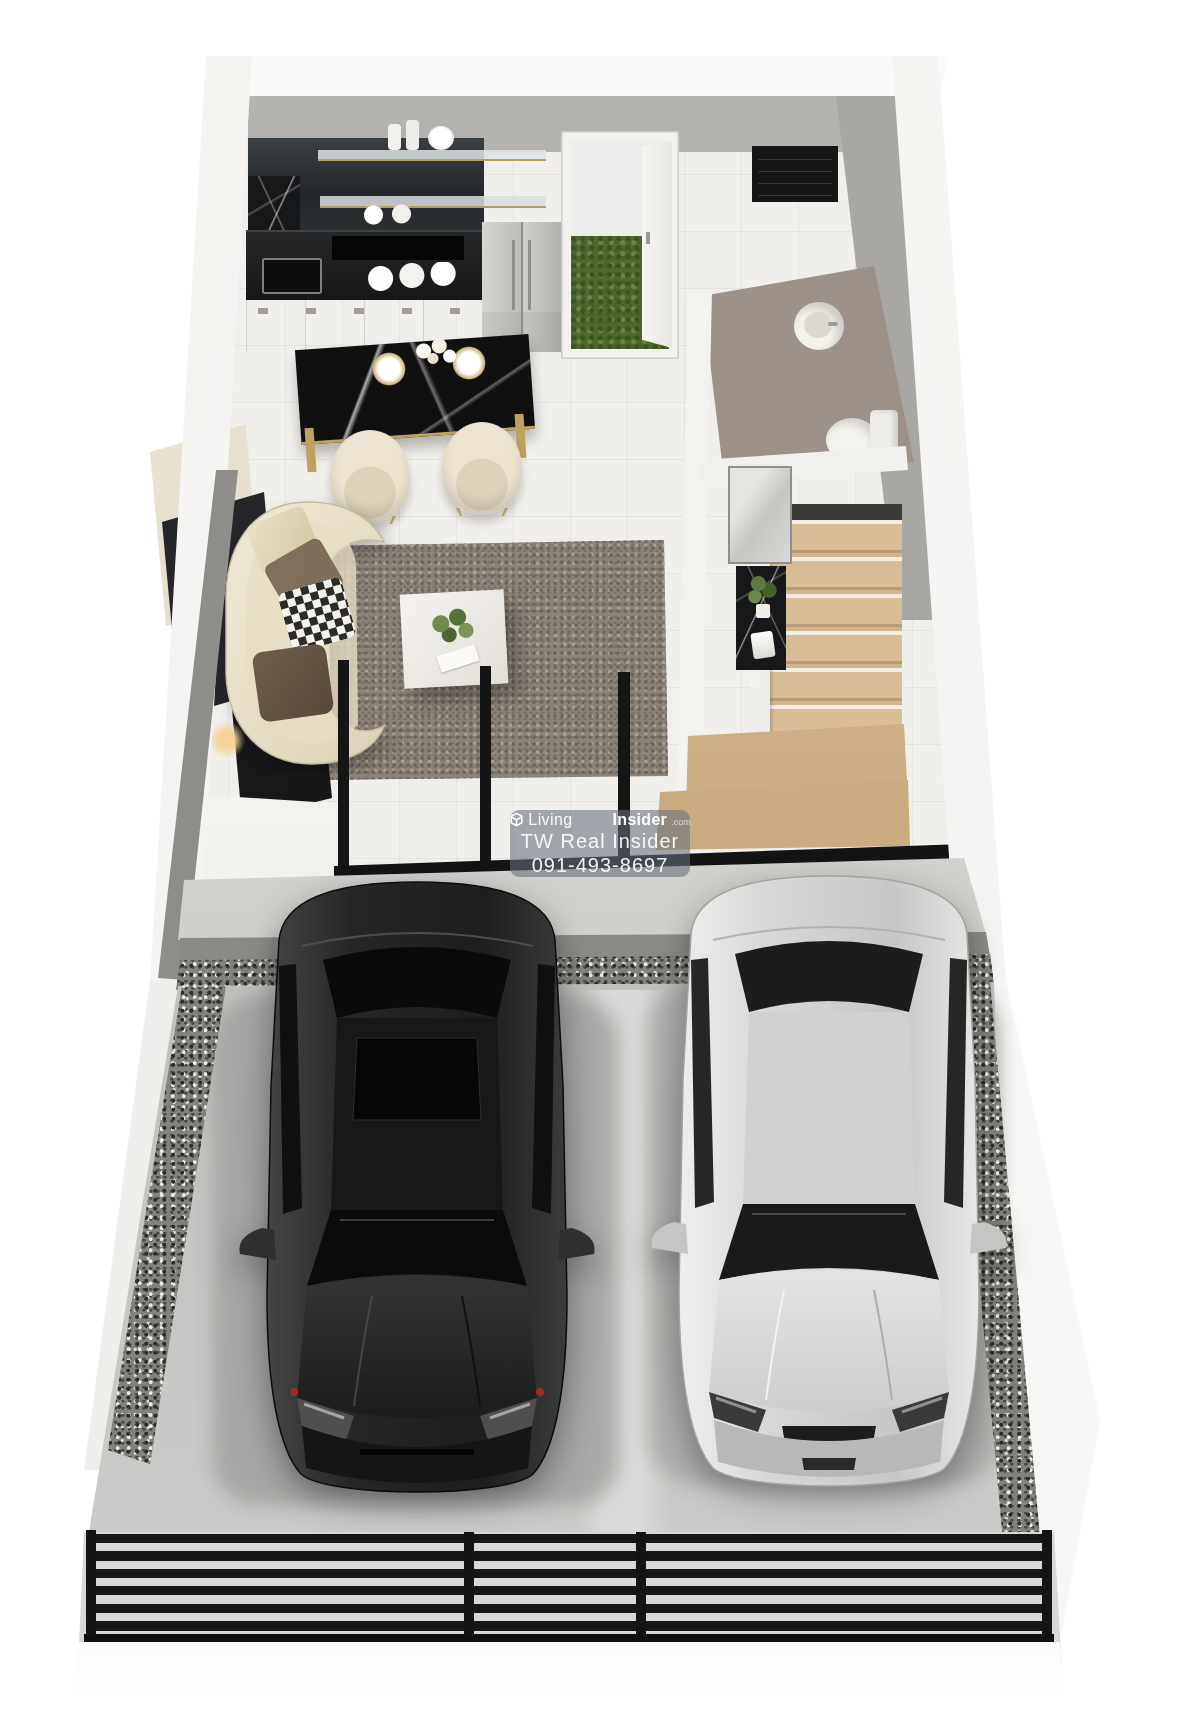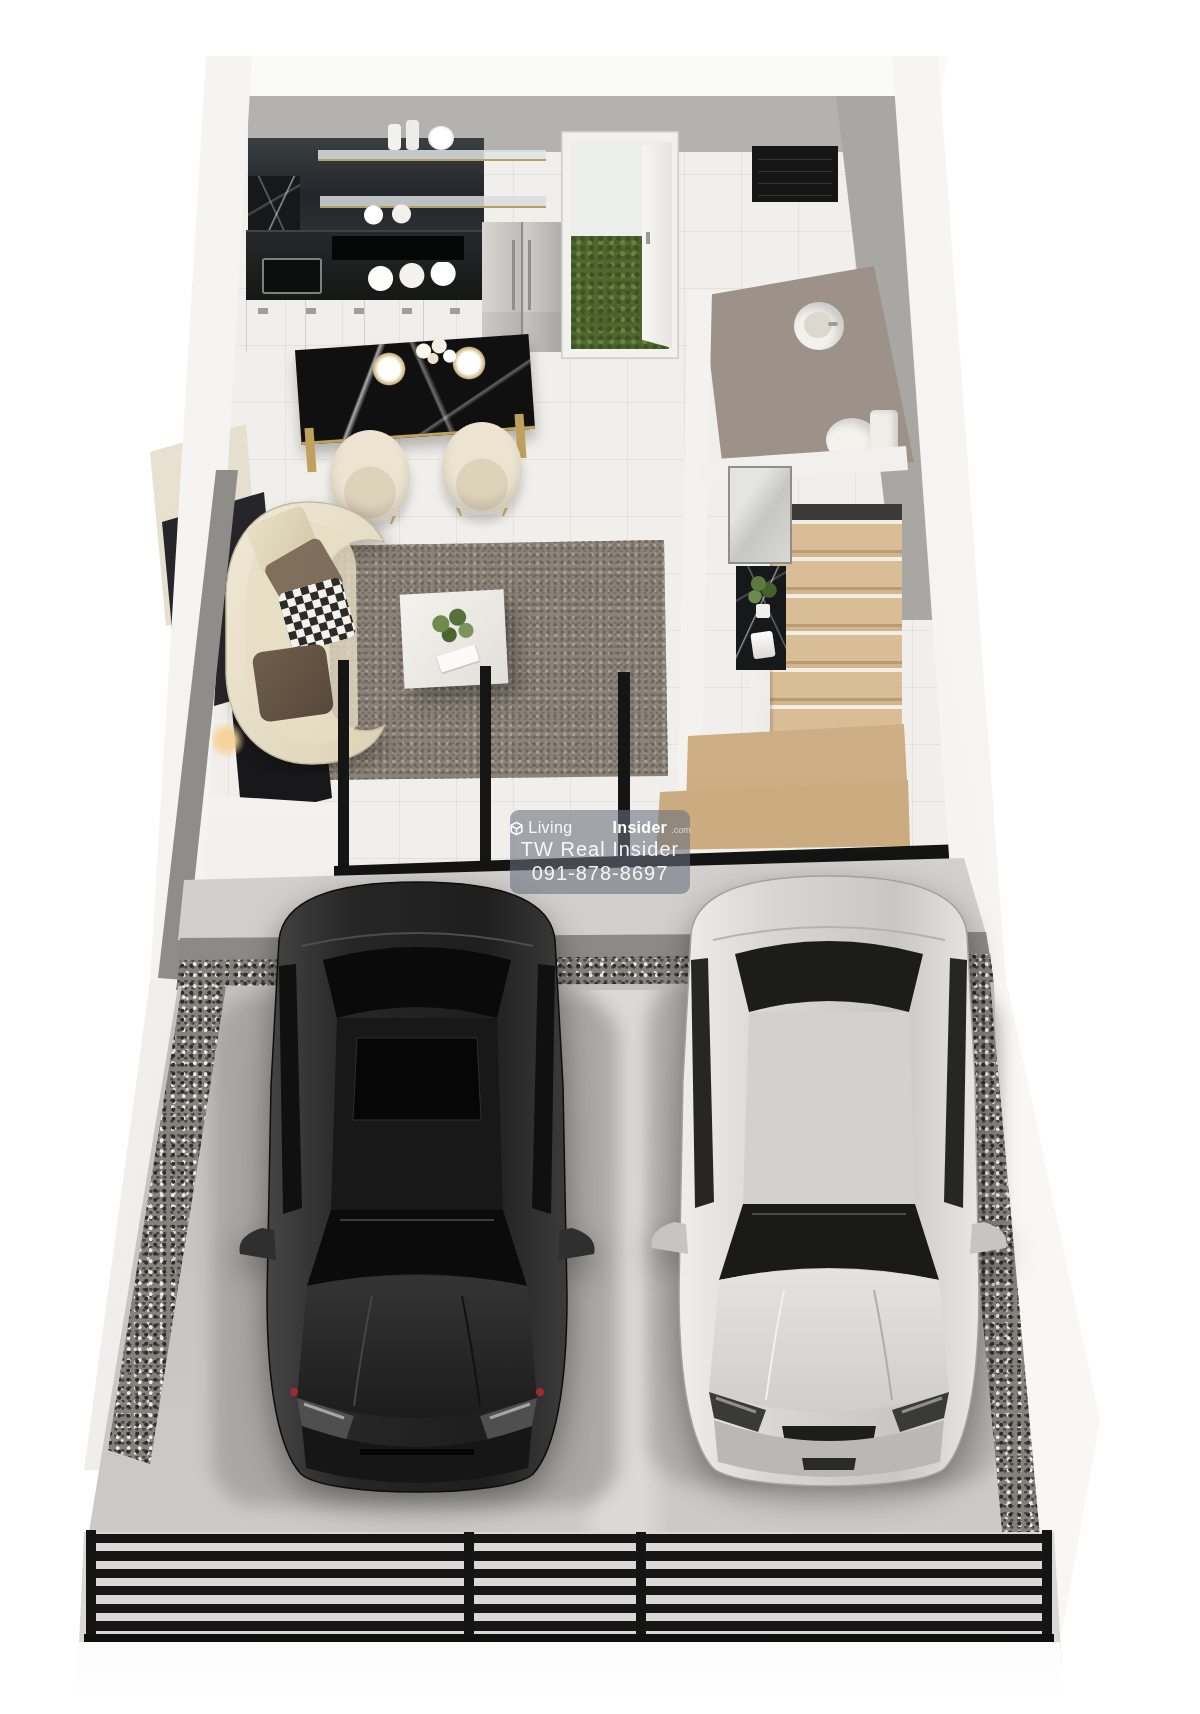--- a/index.html
+++ b/index.html
@@ -380,29 +380,29 @@
   <div class="abs slats" style="left:86px;top:1534px;width:966px;height:104px;"></div>
   <div class="abs" style="left:86px;top:1530px;width:10px;height:112px;background:#141414;"></div>
   <div class="abs" style="left:464px;top:1532px;width:10px;height:108px;background:#141414;"></div>
   <div class="abs" style="left:636px;top:1532px;width:10px;height:108px;background:#141414;"></div>
   <div class="abs" style="left:1042px;top:1530px;width:10px;height:112px;background:#141414;"></div>
   <div class="abs" style="left:84px;top:1634px;width:970px;height:8px;background:#101010;"></div>
   <div class="abs" style="left:0;top:0;width:1200px;height:1714px;
               background:linear-gradient(180deg,#d8d7d4,#f2f1ef 80%,#ffffff);
               clip-path:polygon(78px 1642px,1060px 1642px,1064px 1690px,72px 1690px);"></div>
 
-  <div class="abs watermark" style="left:510px;top:810px;width:180px;height:84px;">
+  <div class="abs watermark" style="left:510px;top:810px;width:180px;height:67px;">
     <div class="wm-row">
       <svg width="15" height="15" viewBox="0 0 16 16" style="align-self:center;">
         <path fill="#ffffff" d="M8,0.5 L14.5,4 L14.5,12 L8,15.5 L1.5,12 L1.5,4 Z
                  M8,2.4 L3.4,4.9 L8,7.4 L12.6,4.9 Z
                  M3.2,6.6 L3.2,11 L7.2,13.2 L7.2,8.8 Z
                  M12.8,6.6 L8.8,8.8 L8.8,13.2 L12.8,11 Z"></path>
       </svg>
       <span class="wm-light">Living</span>
         <span class="wm-bold">Insider</span>
         <span class="wm-suffix">.com</span>
     </div>
     <div class="wm-line">TW Real Insider</div>
-    <div class="wm-line">091-878-8697</div>
+    <div class="wm-line">091-493-8697</div>
   </div>
 
 </div>
 
 </body></html>

